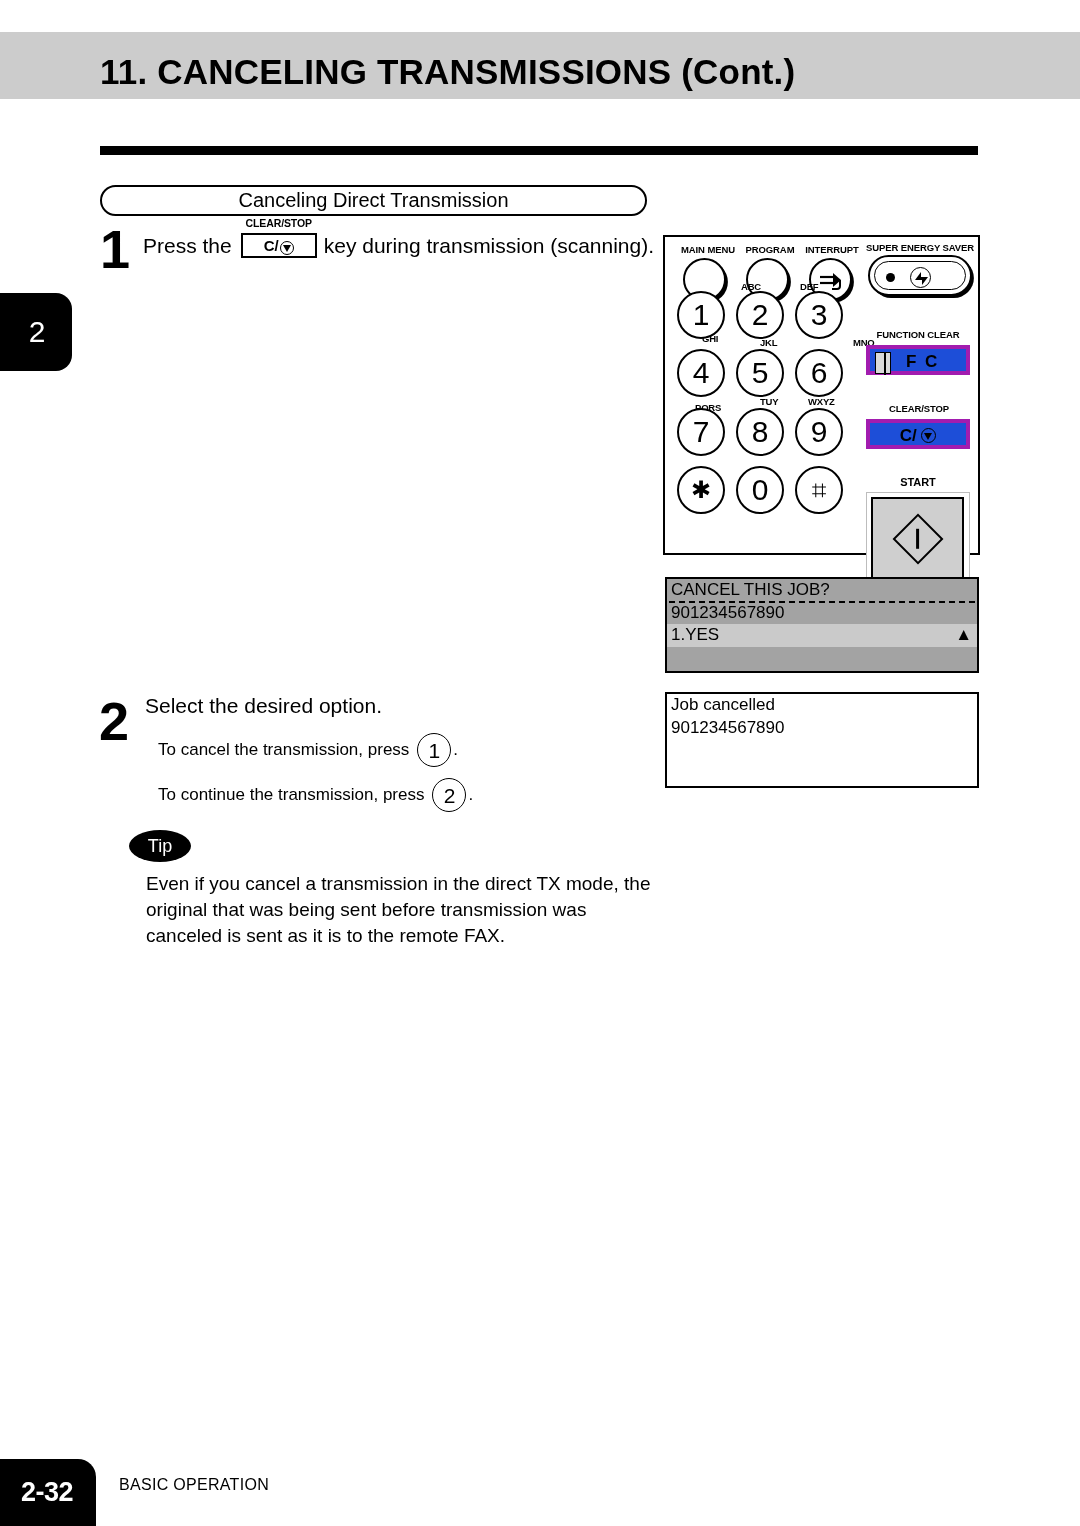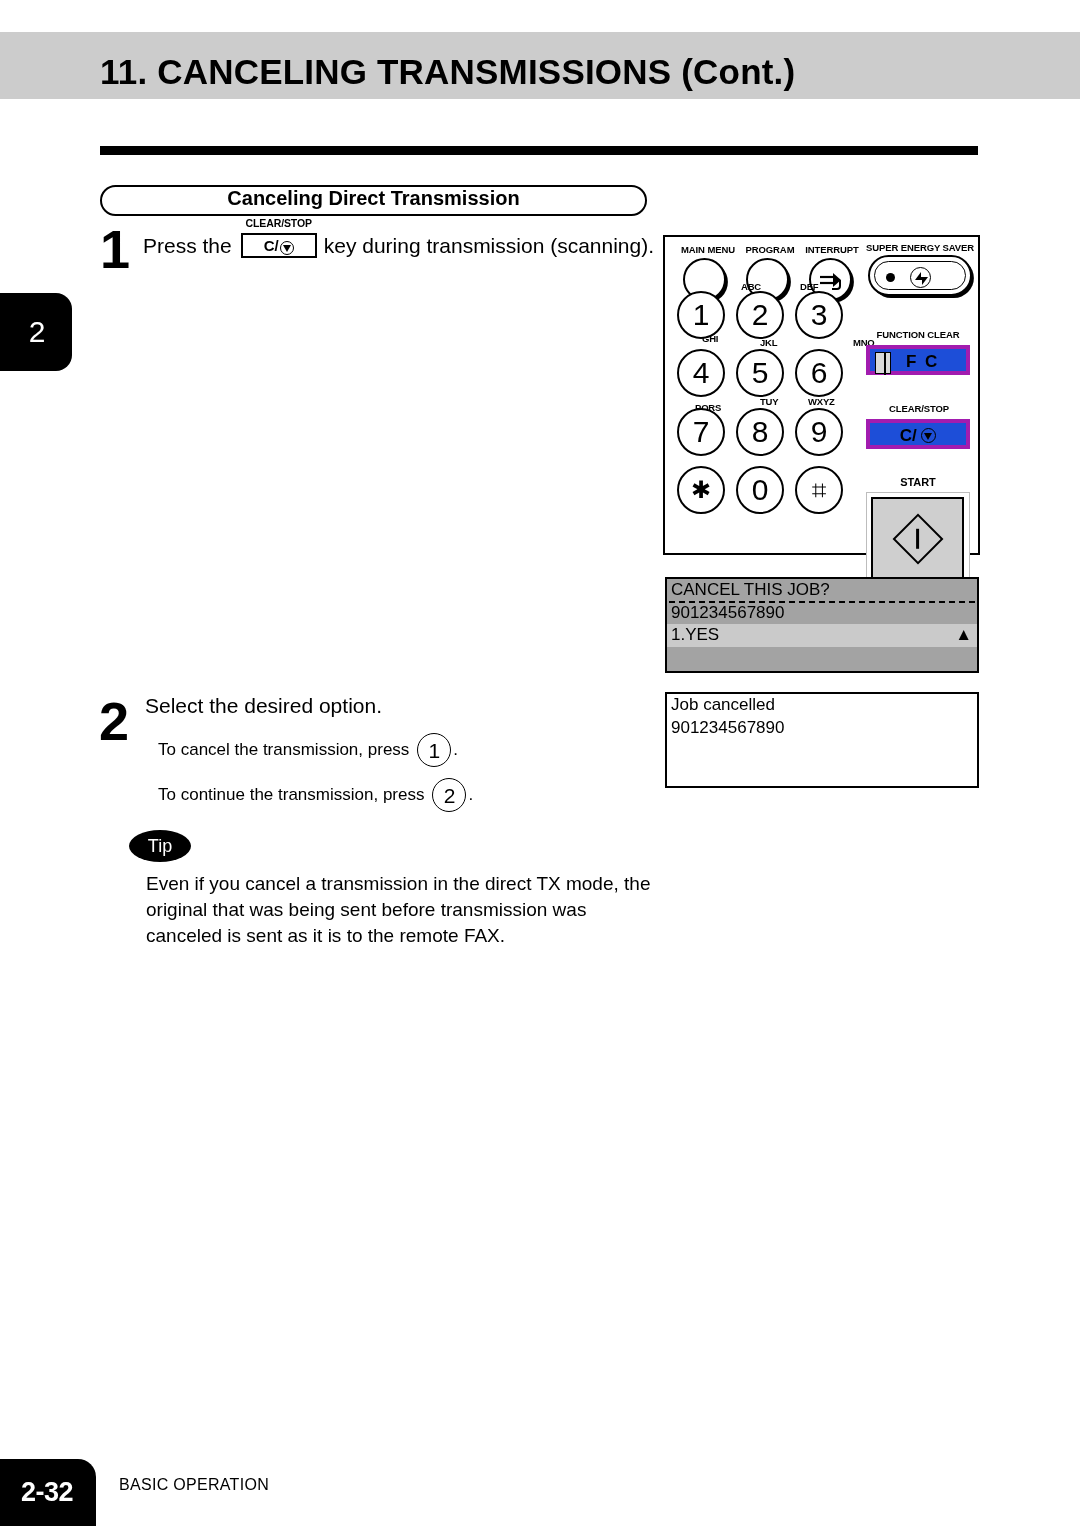--- a/index.html
+++ b/index.html
@@ -40,21 +40,21 @@
   }
   #chapter-tab span{
     font-size:30px; padding-left:14px; line-height:1;
   }
 
   
   #subhead-pill{
     position:absolute; left:100px; top:185px; width:547px; height:31px;
     border:2.5px solid #000;
     border-radius:17px;
-    display:flex; align-items:flex-start; justify-content:center;font-weight:bold;
+    display:flex; align-items:center; justify-content:center;
   }
   #subhead-pill span{ font-size:20px; }
 
   
   #step1-num{
     position:absolute; left:100px; top:222px;
     font-size:54px; font-weight:bold; line-height:1;
     font-family:"Liberation Sans", sans-serif;
   }
   #step1-line{

